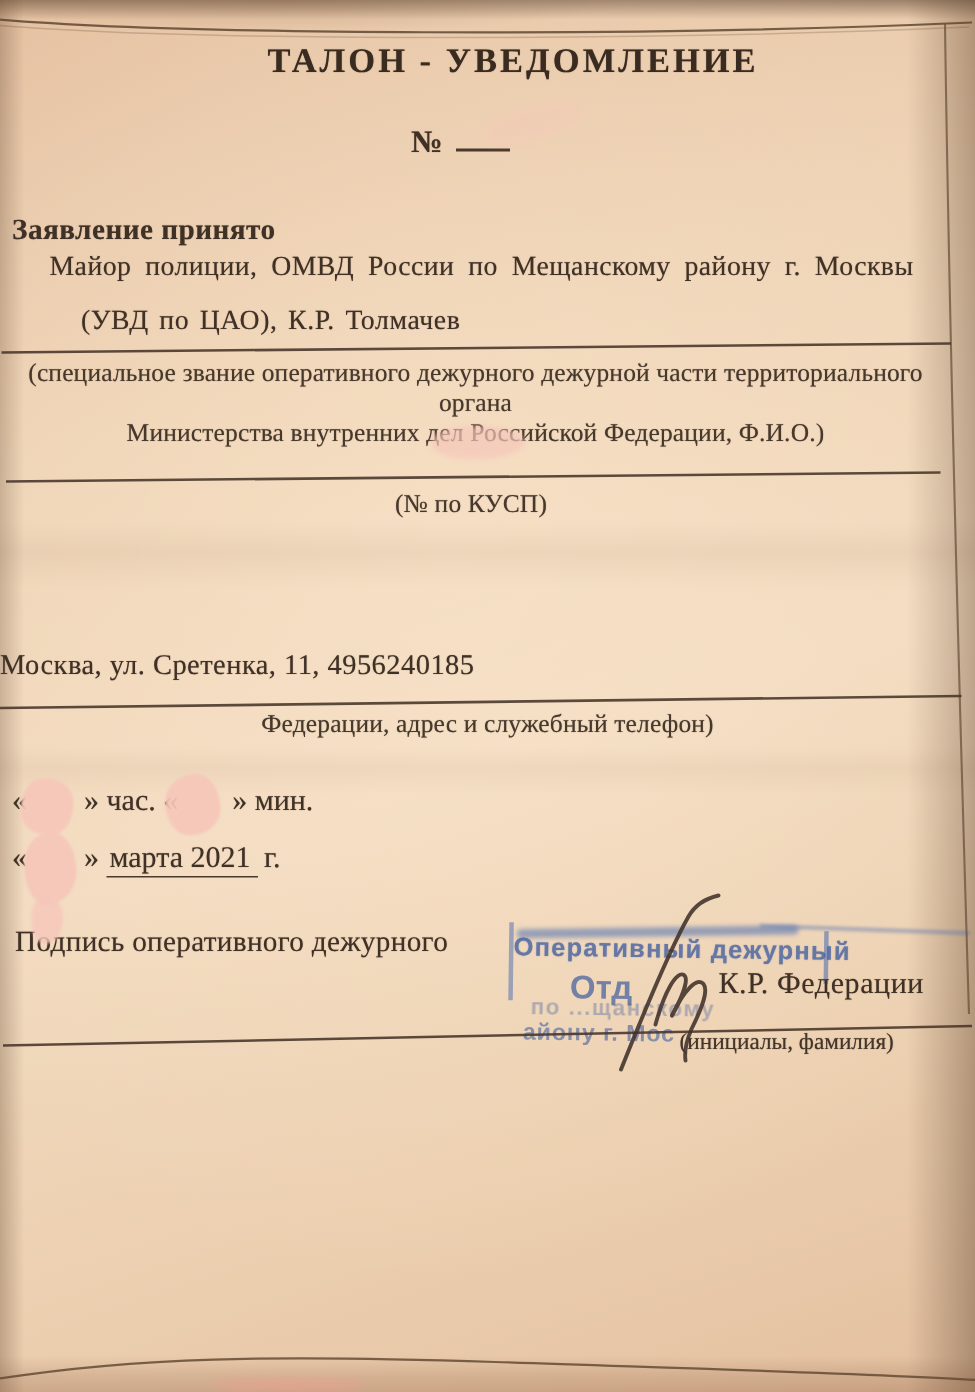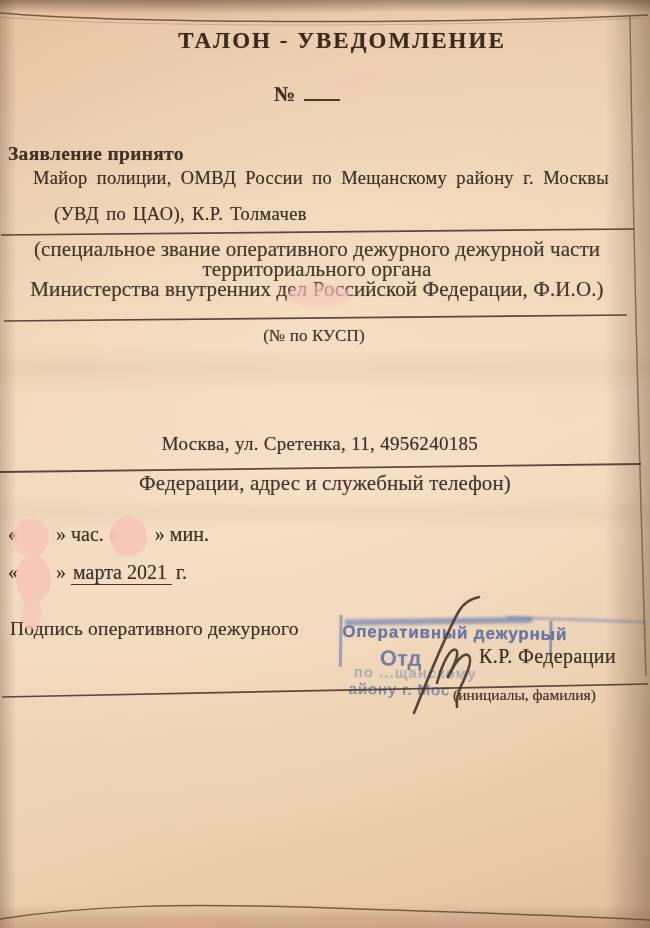--- a/index.html
+++ b/index.html
@@ -22,25 +22,25 @@
       linear-gradient(180deg, rgba(0,0,0,0) 903px, rgba(140,100,72,0.12) 918px, rgba(150,105,75,0.16) 928px);
   }
   .abs{position:absolute;}
   .txt{z-index:5;text-shadow:0 0 0.7px rgba(64,48,36,0.55);}
   .title{top:28px;left:0;right:14px;text-align:center;font-size:23px;font-weight:bold;letter-spacing:2px;color:#392b20;padding-left:48px;}
   .numrow{top:82px;left:0;right:36px;text-align:center;font-size:21px;font-weight:bold;}
   .num-blank{display:inline-block;width:36px;height:14px;border-bottom:2.4px solid #4a392c;margin-left:9px;}
   .accepted{top:131px;left:8px;font-size:19.5px;font-weight:bold;letter-spacing:0.3px;margin-top:12px;}
   .officer1{top:168px;left:33px;width:576px;font-size:18.5px;text-align:justify;text-align-last:justify;letter-spacing:0.3px;}
   .officer2{top:204px;left:10px;font-size:18.5px;letter-spacing:0.4px;word-spacing:2px;margin-left:44px;}
-  .cap{font-size:21px;line-height:20px;letter-spacing:0.1px;color:#47382c;}
+  .cap{font-size:17px;line-height:20px;letter-spacing:0.1px;color:#47382c;}
   .cap1{top:239px;left:0;right:16px;text-align:center;}
   .kuspcap{top:326px;left:0;right:22px;text-align:center;font-size:17px;}
   .org1{top:397px;left:42px;width:562px;font-size:19px;text-align:justify;text-align-last:justify;}
-  .org2{top:433px;left:0;right:10px;text-align:center;font-size:19px;letter-spacing:0.3px;}
+  .org2{top:433px;left:0;right:10px;font-size:19px;letter-spacing:0.3px;}
   .orgcap{top:473px;left:0;right:0;text-align:center;}
   .timeline{top:523px;left:8px;font-size:20px;}
   .dateline{top:561px;left:8px;font-size:20px;}
   .gap1{display:inline-block;width:38px;}
   .gap2{display:inline-block;width:36px;}
   .u-date{border-bottom:1.9px solid #4a392c;padding:0 5px 1px 2px;}
   .yearsuf{margin-left:4px;}
   .siglabel{top:618px;left:10px;font-size:19.5px;letter-spacing:0.2px;}
   .signame{top:645px;left:479px;font-size:20px;z-index:5;letter-spacing:0.4px;}
   .sigcap{top:686px;left:453px;font-size:15.5px;z-index:5;color:#44352a;}

